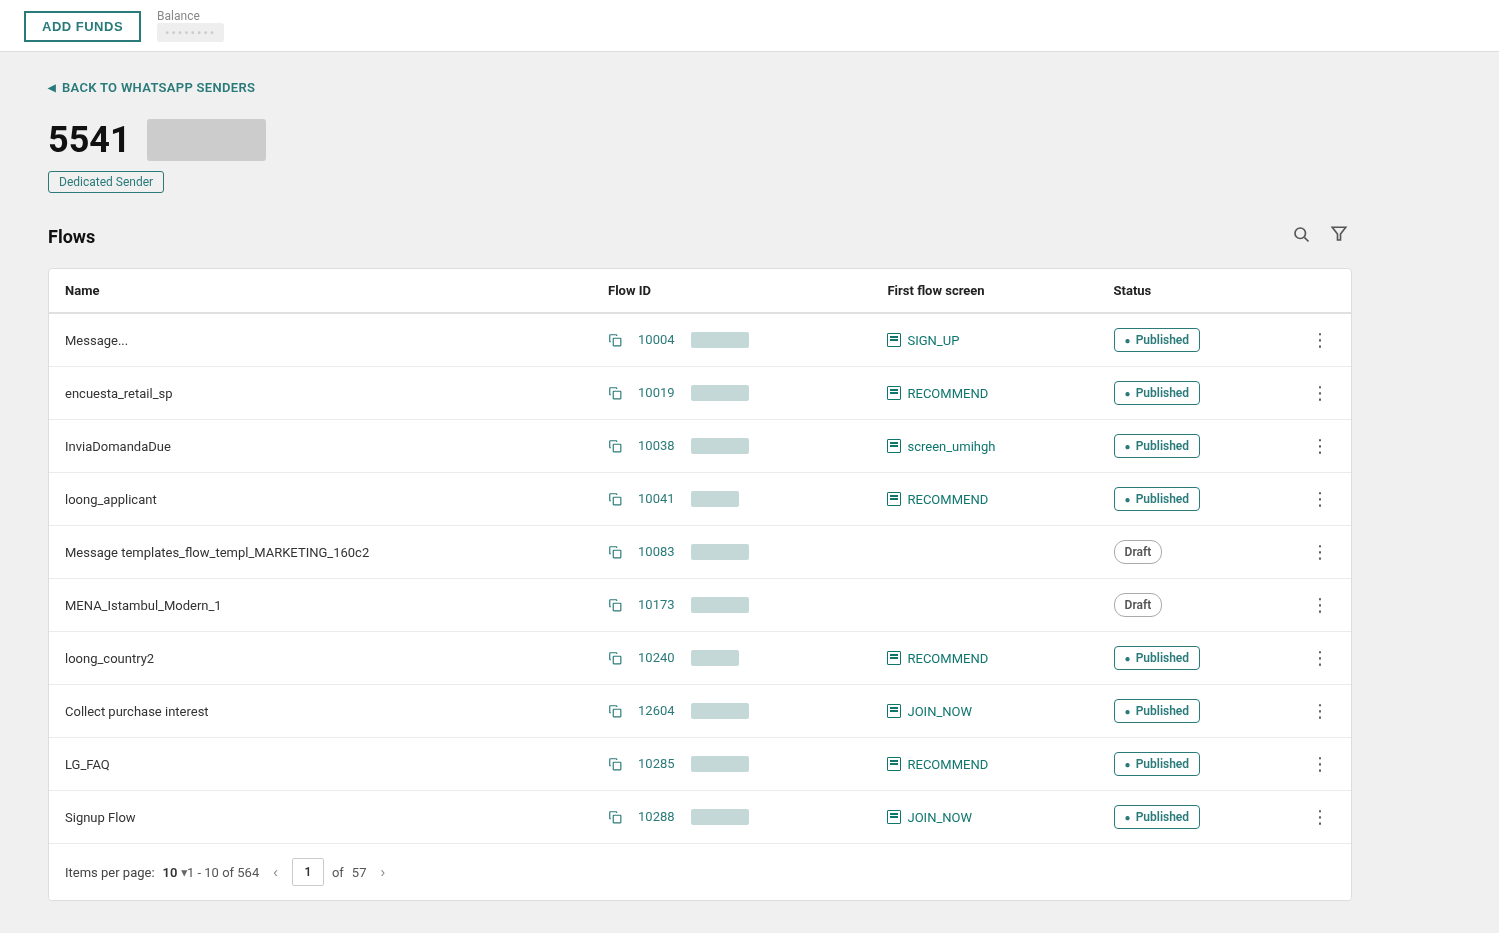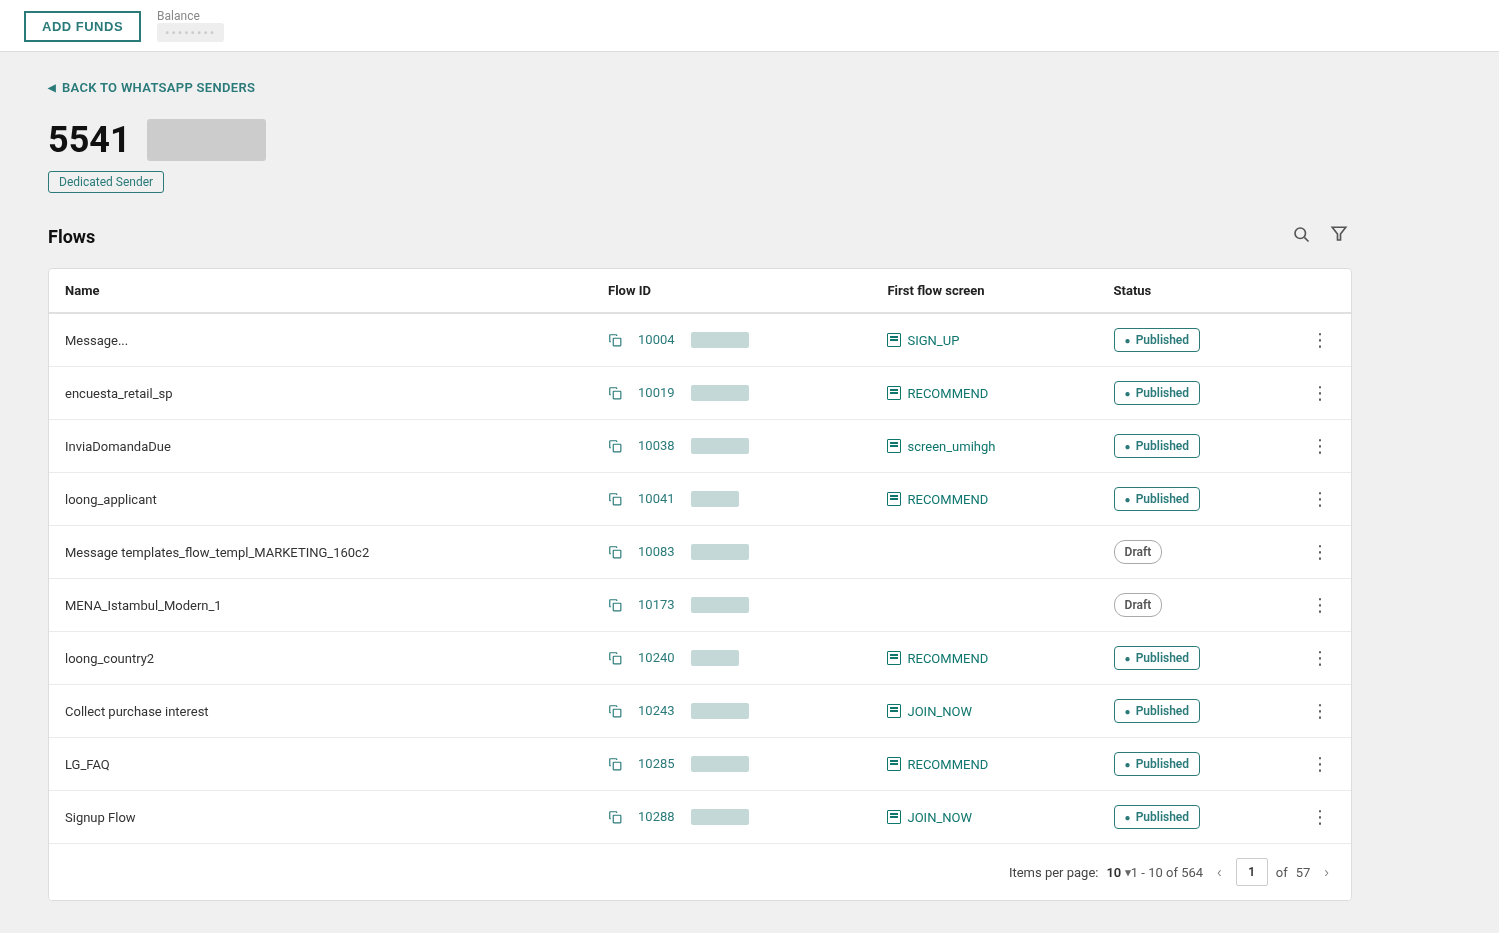--- a/index.html
+++ b/index.html
@@ -258,21 +258,21 @@
       color: #555;
       font-size: 18px;
       padding: 2px 6px;
       line-height: 1;
     }
 
     
     .table-footer {
       display: flex;
       align-items: center;
-      justify-content: flex-end;
+      justify-content: flex-start;
       padding: 14px 16px;
       background: #fff;
       border-top: 1px solid #ebebeb;
       font-size: 13px;
     }
     .items-per-page {
       display: flex;
       align-items: center;
       gap: 8px;
       color: #444;
@@ -524,21 +524,21 @@
           <tr>
             <td>Collect purchase interest</td>
             <td>
               <div class="flow-id-cell">
                 <span class="copy-icon">
                   <svg viewBox="0 0 24 24" fill="none" stroke="currentColor" stroke-width="2">
                     <rect x="9" y="9" width="13" height="13" rx="1"></rect>
                     <path d="M5 15H4a1 1 0 01-1-1V4a1 1 0 011-1h10a1 1 0 011 1v1"></path>
                   </svg>
                 </span>
-                <span class="flow-id-text">10243</span>
+                <span class="flow-id-text">12604</span>
                 <span class="flow-id-blurred">••••••••••</span>
               </div>
             </td>
             <td>
               <div class="screen-cell">
                 <span class="page-icon"></span>
                 <span>JOIN_NOW</span>
               </div>
             </td>
             <td><span class="status-published">Published</span></td>

